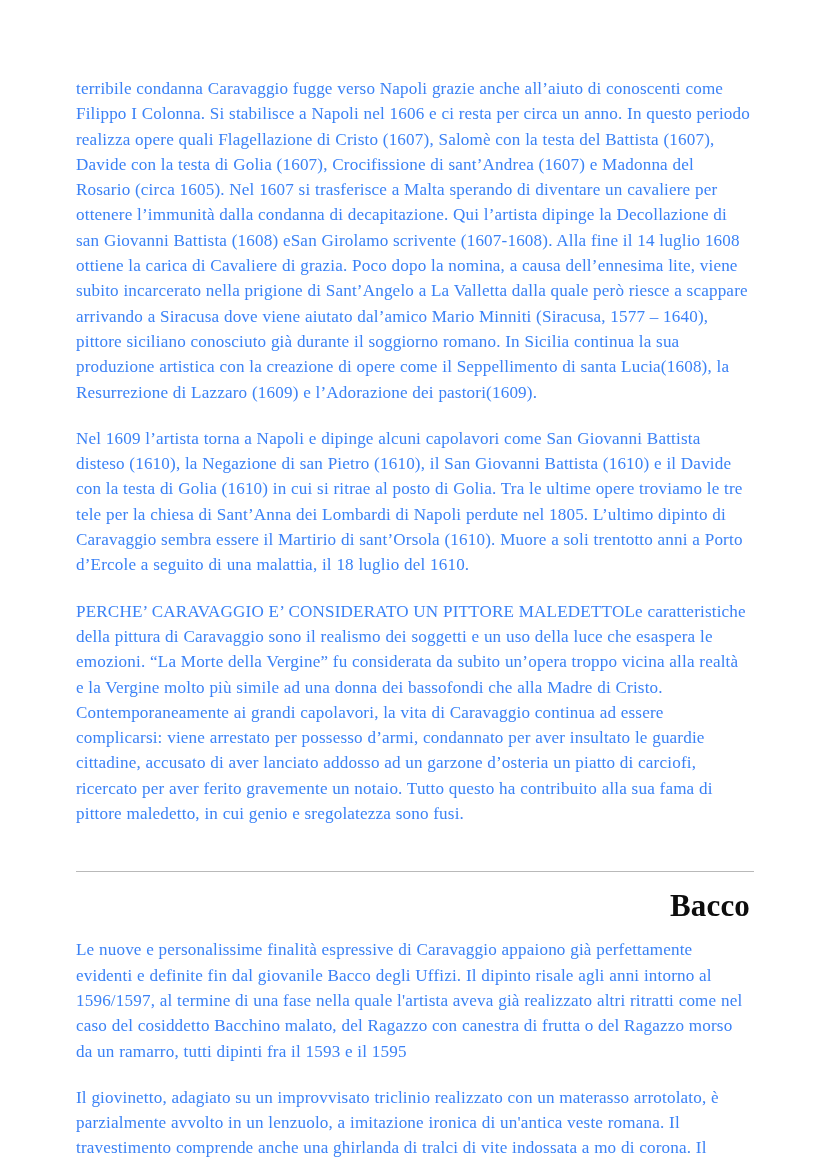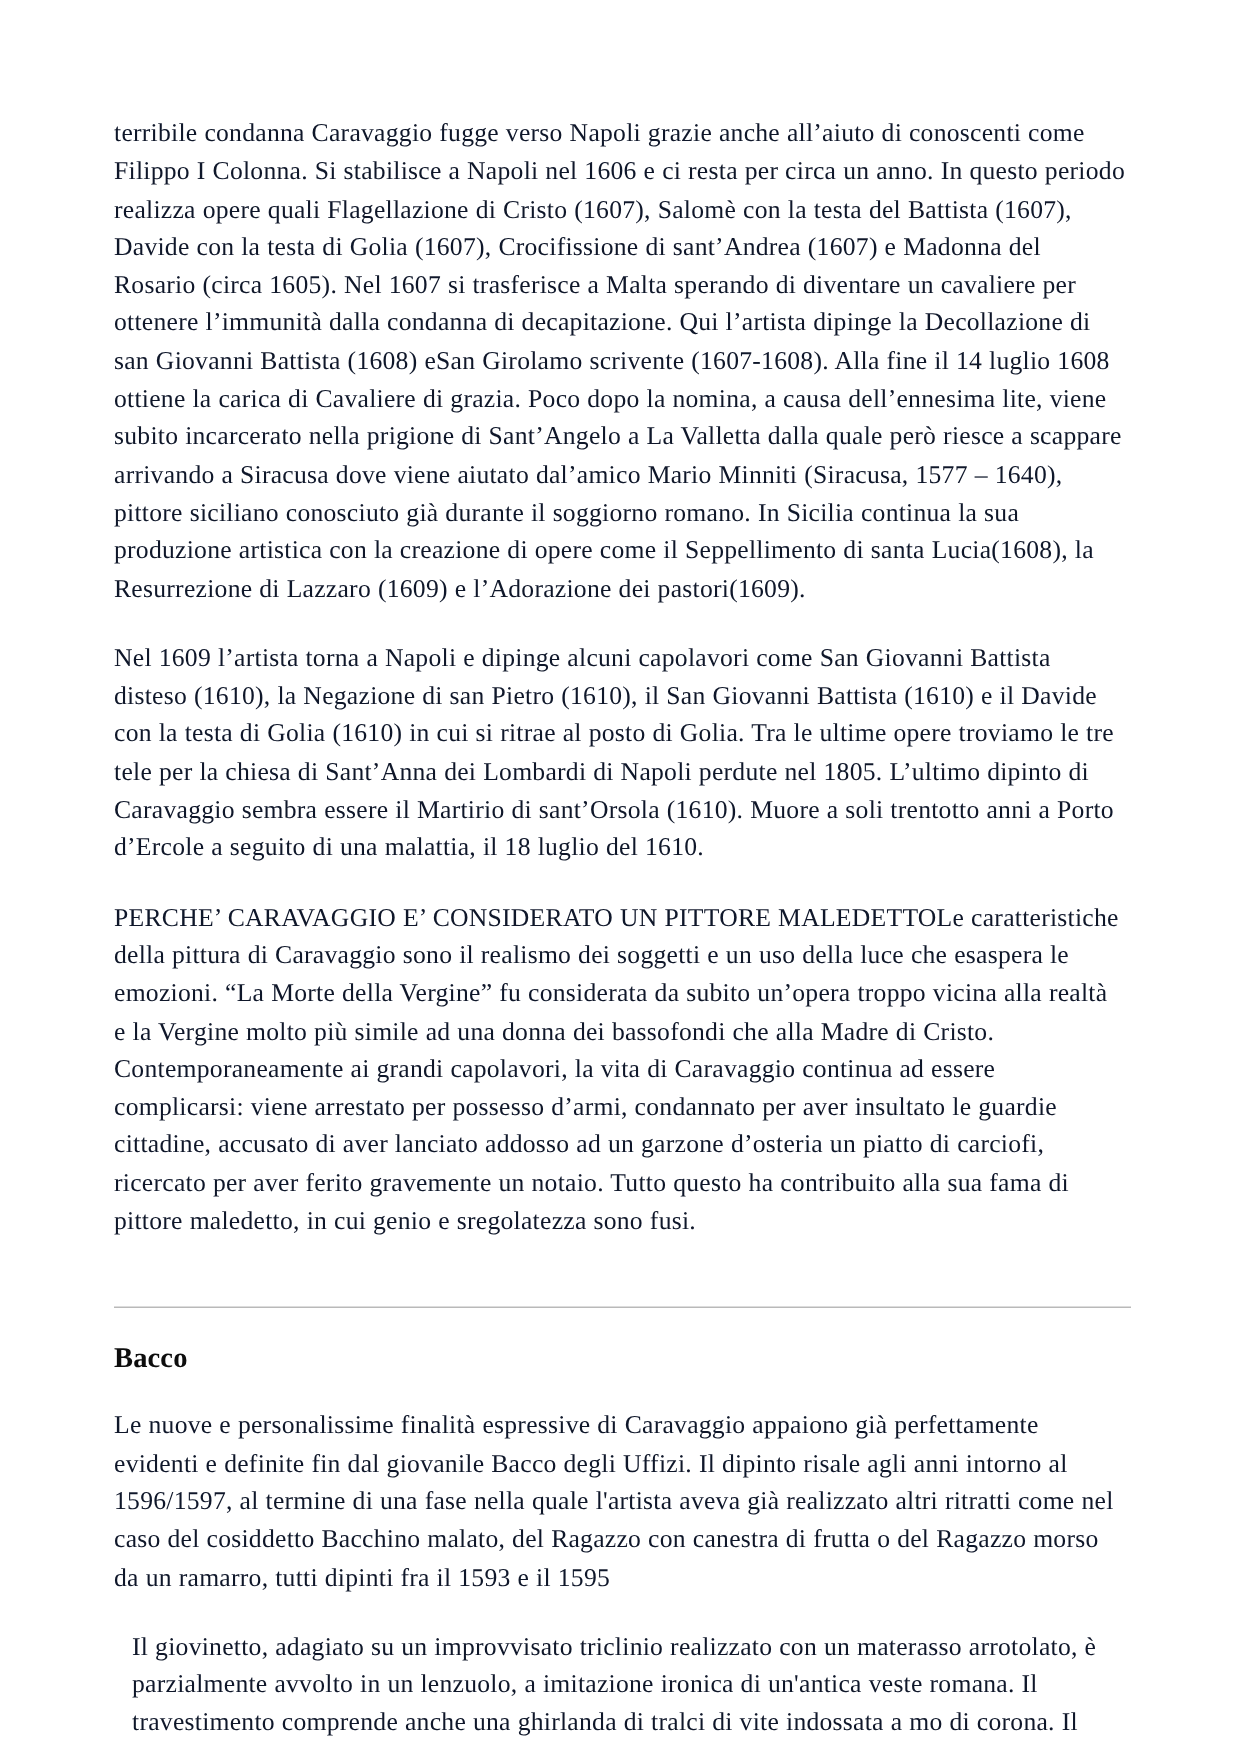--- a/index.html
+++ b/index.html
@@ -21,47 +21,47 @@
     width: 828px;
     min-height: 1171px;
     background: #ffffff;
     padding: 76px 78px 0 76px;
   }
   .doc-body p {
     margin: 0 0 21px 0;
     font-size: 17.1px;
     line-height: 25.3px;
     text-align: left;
-    color: #0f172a;
+    color: #3b82f6;
     letter-spacing: 0.01em;
     word-spacing: 0.01em;
   }
   .doc-body p:last-child {
     margin-bottom: 0;
-    margin-left: 12px;
   }
   .underlined {
     text-underline-offset: 2px;
     text-decoration-thickness: 1px;
   }
   .section-break {
     margin: 45px 0 0 0;
     border: 0;
     border-top: 1px solid #b9b9b9;
     width: 678px;
     height: 0;
   }
   .section-heading {
     margin: 20px 0 17px 0;
     font-family: "Liberation Serif", "DejaVu Serif", serif;
-    font-size: 19px;
+    font-size: 31px;
     font-weight: bold;
     line-height: 28px;
     color: #0d0d0d;
     letter-spacing: 0.005em;
+    text-align: right;
   }
 </style>
 </head>
 <body>
 
 <div class="page">
 
   <div class="doc-body">
 
     <p>terribile condanna Caravaggio fugge verso Napoli grazie anche all’aiuto di conoscenti come Filippo I Colonna. Si stabilisce a Napoli nel 1606 e ci resta per circa un anno. In questo periodo realizza opere quali Flagellazione di Cristo (1607), Salomè con la testa del Battista (1607), Davide con la testa di Golia (1607), Crocifissione di sant’Andrea (1607) e Madonna del Rosario (circa 1605). Nel 1607 si trasferisce a Malta sperando di diventare un cavaliere per ottenere l’immunità dalla condanna di decapitazione. Qui l’artista dipinge la Decollazione di san Giovanni Battista (1608) eSan Girolamo scrivente (1607-1608). Alla fine il 14 luglio 1608 ottiene la carica di Cavaliere di grazia. Poco dopo la nomina, a causa dell’ennesima lite, viene subito incarcerato nella prigione di Sant’Angelo a La Valletta dalla quale però riesce a scappare arrivando a Siracusa dove viene aiutato dal’amico Mario Minniti (Siracusa, 1577 – 1640), pittore siciliano conosciuto già durante il soggiorno romano. In Sicilia continua la sua produzione artistica con la creazione di opere come il Seppellimento di santa Lucia(1608), la Resurrezione di Lazzaro (1609) e l’Adorazione dei pastori(1609).</p>

